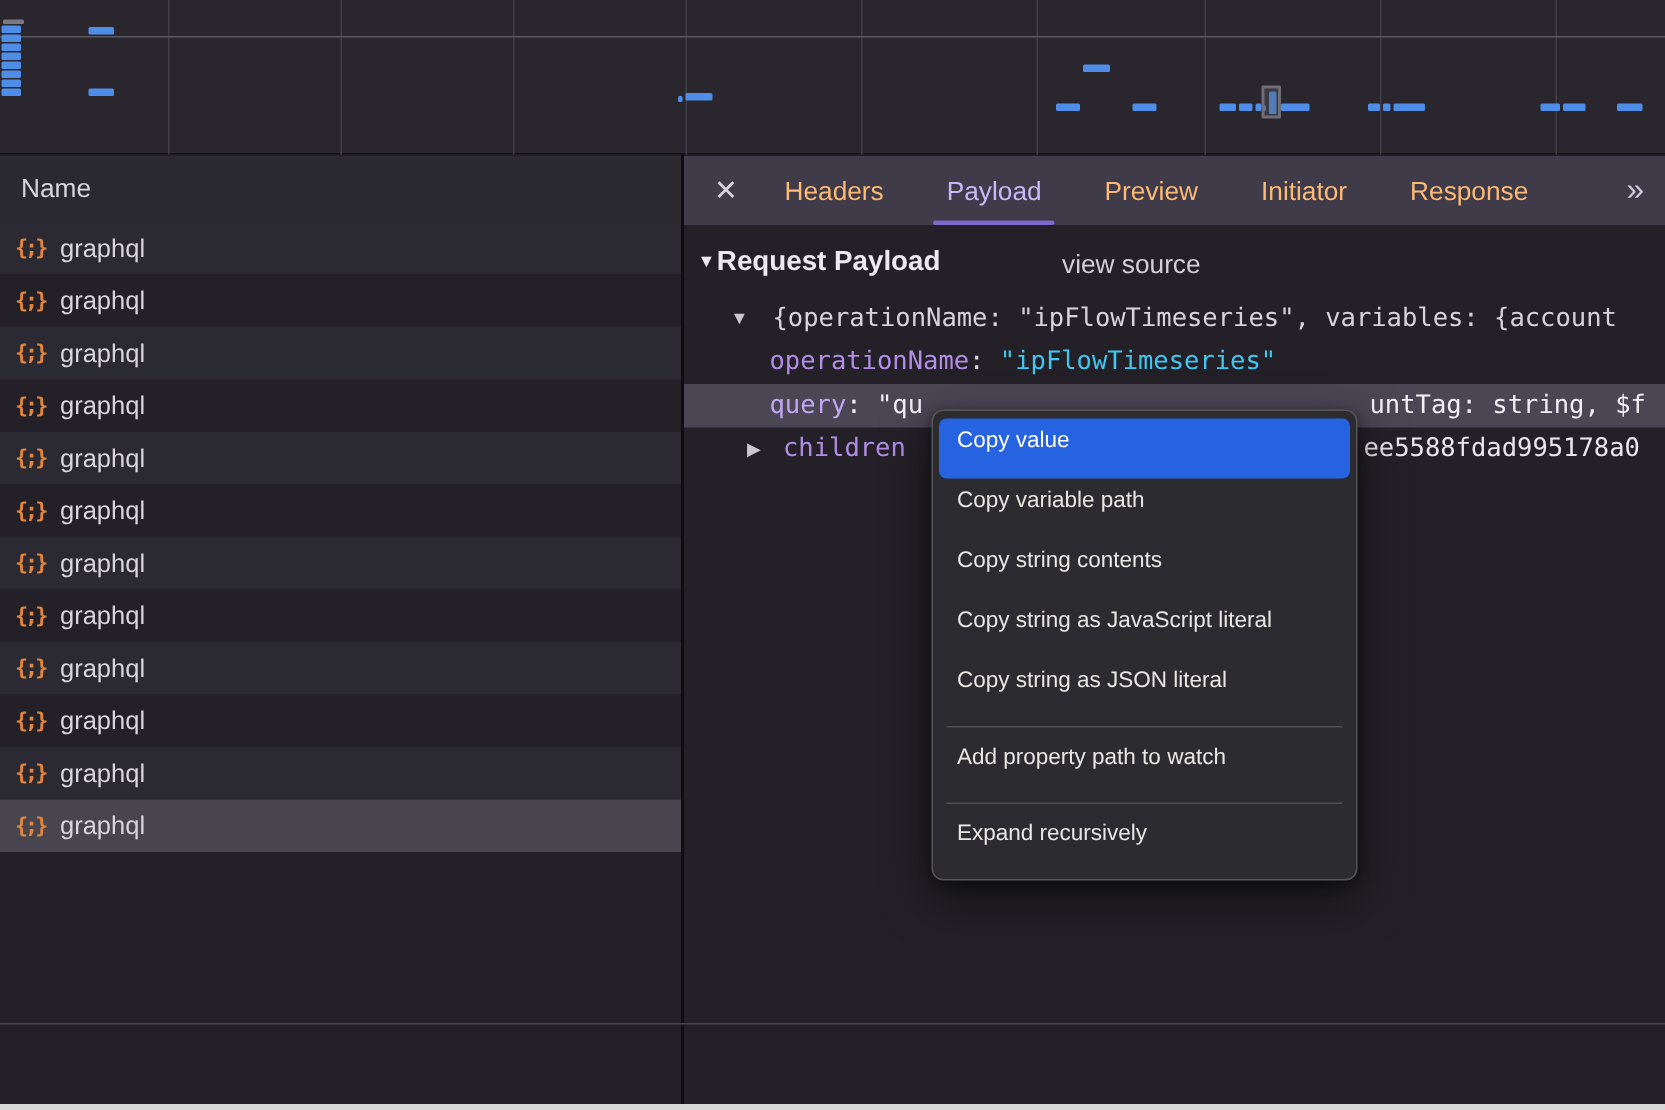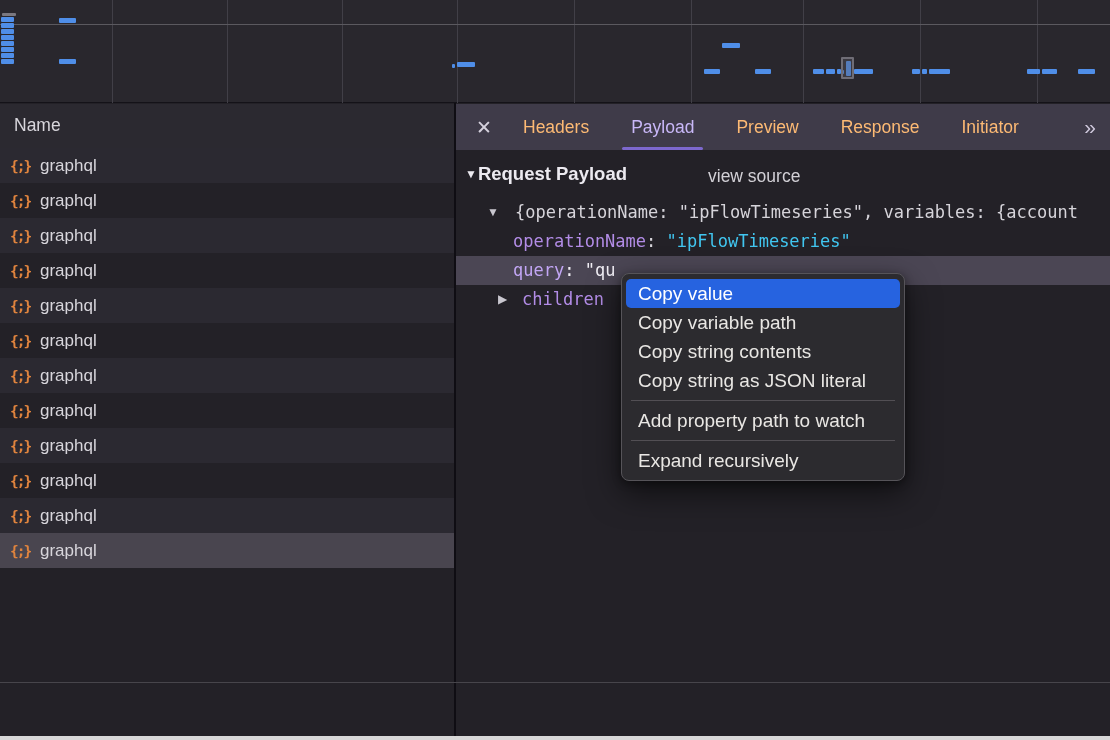--- a/index.html
+++ b/index.html
@@ -63,22 +63,22 @@
   .t-plain { color:#d6d4da; }
   .t-str { color:#41c6f0; }
   .t-white { color:#f1eff5; }
   .abs { position:absolute; }
   .frag-right { position:absolute; color:#f1eff5; }
 
   
   .ctx-menu { position:absolute; left:621px; top:273px; width:284px;
               background:#2c2b2f; border:1px solid #565459; border-radius:8px;
               padding:5px 0; box-shadow:0 12px 32px rgba(0,0,0,.55), 0 2px 8px rgba(0,0,0,.4); }
-  .menu-item { height:29px; line-height:29px; padding:0 16px; color:#e9e7e4;
-               font-size:19px; white-space:nowrap; }
+  .menu-item { height:40px; line-height:29px; padding:0 16px; color:#e9e7e4;
+               font-size:15px; white-space:nowrap; }
   .menu-item.highlighted { background:#2663e0; color:#ffffff; border-radius:5px;
                            margin:0 4px; padding:0 12px; }
   .menu-sep { height:1px; background:#524f54; margin:5px 9px; }
 
   
   .footer-divider { position:absolute; left:0; right:0; top:682px; height:1px; background:#47454b; }
   .bottom-strip { position:absolute; left:0; right:0; bottom:0; height:4px; background:#d8d8d8; }
 </style>
 </head>
 <body>
@@ -184,22 +184,22 @@
   </div>
 <div class="v-divider"></div>
 
 <div class="detail">
   <div class="tabbar">
     <div class="close-btn">✕</div>
     <div id="tabs" style="display:flex;height:100%;">
         <div class="tab">Headers</div>
         <div class="tab selected">Payload</div>
         <div class="tab">Preview</div>
+        <div class="tab">Initiator</div>
         <div class="tab">Response</div>
-        <div class="tab">Initiator</div>
       </div>
     <div class="overflow-btn">»</div>
   </div>
 
   <div class="detail-body">
     <div class="section-header">
       <span class="section-arrow">▼</span><span>Request Payload</span>
     </div>
     <div class="view-source">view source</div>
 
@@ -210,35 +210,38 @@
       </div>
       <div class="tree-row">
         <span class="abs" style="left:57px">
           <span class="t-key">operationName</span><span class="t-plain">: </span><span class="t-str">"ipFlowTimeseries"</span>
         </span>
       </div>
       <div class="tree-row highlight">
         <span class="abs" style="left:57px">
           <span class="t-key">query</span><span class="t-white">: </span><span class="t-white">"qu</span>
         </span>
+        <span class="frag-right" style="left:457px">untTag: string, $f</span>
       </div>
       <div class="tree-row">
         <span class="tri" style="left:42px">▶</span>
         <span class="abs" style="left:66px">
           <span class="t-key">children</span>
         </span>
+        <span class="frag-right" style="left:453px; color:#e9e7ed">ee5588fdad995178a0</span>
       </div>
     </div>
   </div>
 </div>
 
 <div class="ctx-menu" id="ctx-menu">
     <div class="menu-item highlighted">Copy value</div>
     <div class="menu-item">Copy variable path</div>
     <div class="menu-item">Copy string contents</div>
+    <div class="menu-item">Copy string as JavaScript literal</div>
     <div class="menu-item">Copy string as JSON literal</div>
     <div class="menu-sep"></div>
     <div class="menu-item">Add property path to watch</div>
     <div class="menu-sep"></div>
     <div class="menu-item">Expand recursively</div>
   </div>
 
 <div class="footer-divider"></div>
 <div class="bottom-strip"></div>
 

